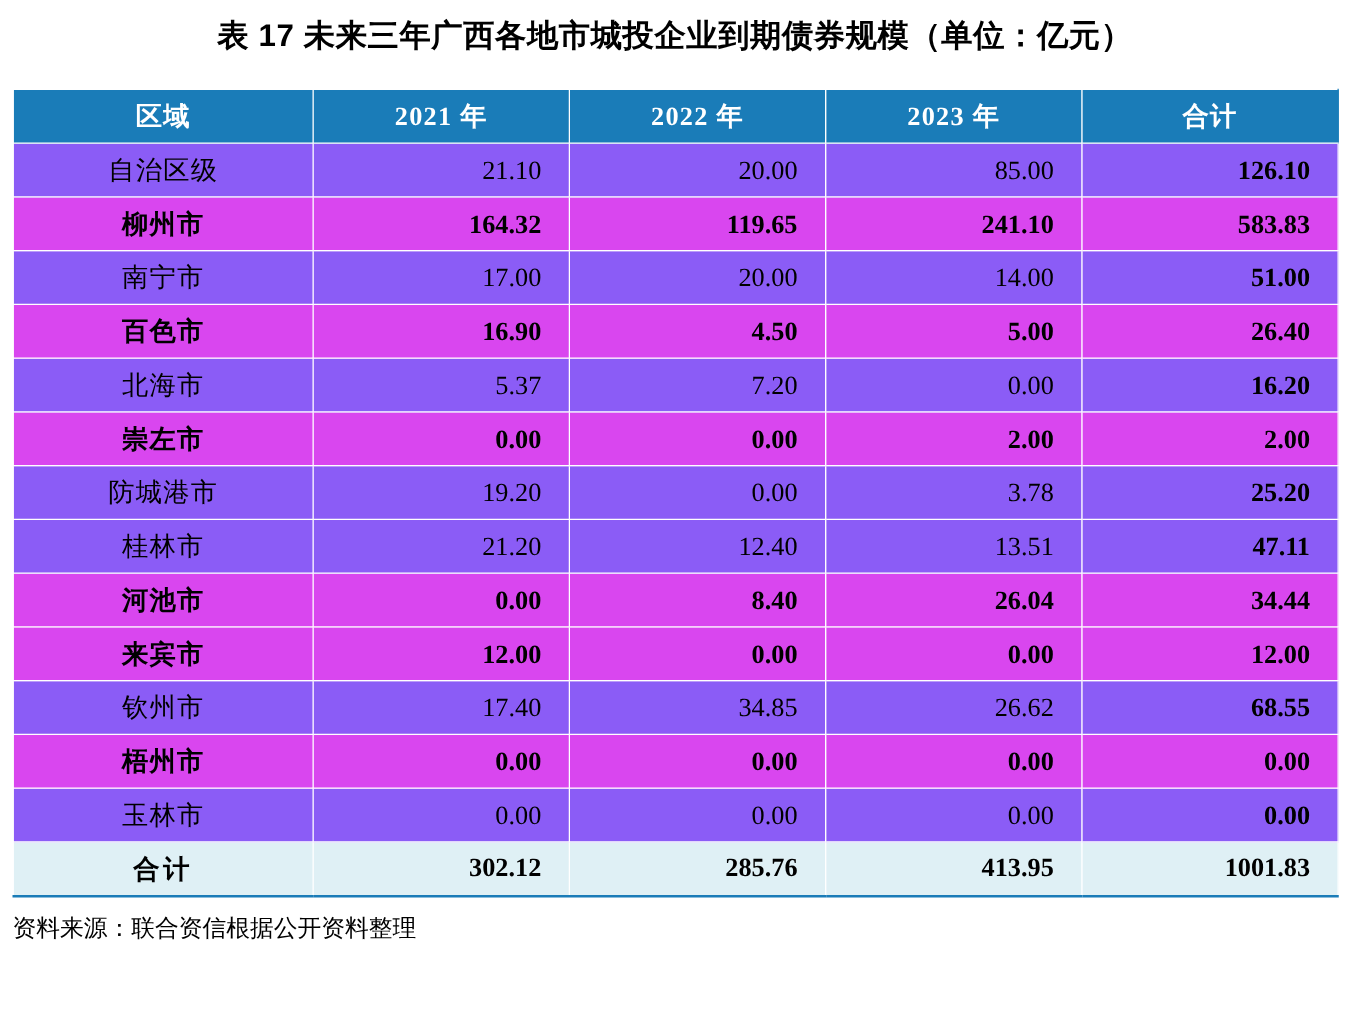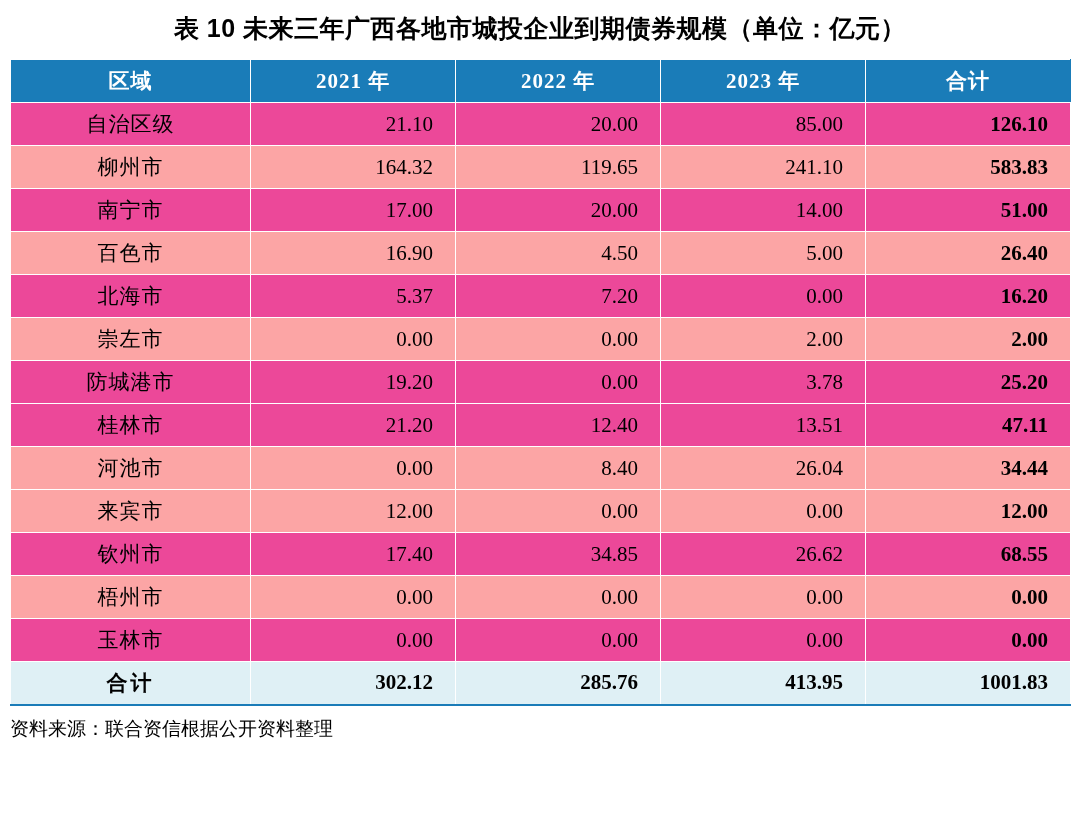--- a/index.html
+++ b/index.html
@@ -25,21 +25,21 @@
     text-align: center;
     font-size: 25px;
     font-weight: bold;
     letter-spacing: 0.5px;
     padding: 12px 0 14px 0;
     color: #000;
     font-family: "Liberation Sans", "DejaVu Sans", sans-serif;
   }
   table.data {
     width: 1060px;
-    margin: 0 auto;
+    margin: 12px auto;
     border-collapse: collapse;
     table-layout: fixed;
   }
   table.data col.c0 { width: 240px; }
   table.data col.c1 { width: 205px; }
   table.data col.c2 { width: 205px; }
   table.data col.c3 { width: 205px; }
   table.data col.c4 { width: 205px; }
 
   table.data th, table.data td {
@@ -54,22 +54,22 @@
     color: #ffffff;
     font-weight: bold;
     text-align: center;
     font-size: 22px;
     letter-spacing: 1px;
     border: 1px solid #1a7cb8;
     border-right-color: #ffffff;
   }
   thead th:last-child { border-right-color: #1a7cb8; }
 
-  tbody tr.odd td { background: #ec4899; }
-  tbody tr.even td { background: #fca5a5; }
+  tbody tr.odd td { background: #8b5cf6; }
+  tbody tr.even td { background: #d946ef; font-weight: bold; }
   tbody td {
     border-left: none;
     border-right: none;
     border-top: 1px solid #bcd9e4;
     border-bottom: 1px solid #bcd9e4;
   }
   tbody td.region {
     text-align: center;
     letter-spacing: 1px;
   }
@@ -95,21 +95,21 @@
     font-family: "Liberation Sans", "DejaVu Sans", sans-serif;
     color: #000;
     text-align: left;
   }
 </style>
 </head>
 <body>
 
 <div class="page">
 
-  <div class="title">表 10   未来三年广西各地市城投企业到期债券规模（单位：亿元）</div>
+  <div class="title">表 17   未来三年广西各地市城投企业到期债券规模（单位：亿元）</div>
 
   <table class="data">
     <colgroup>
       <col class="c0">
         <col class="c1">
         <col class="c2">
         <col class="c3">
         <col class="c4">
     </colgroup>
     <thead>

